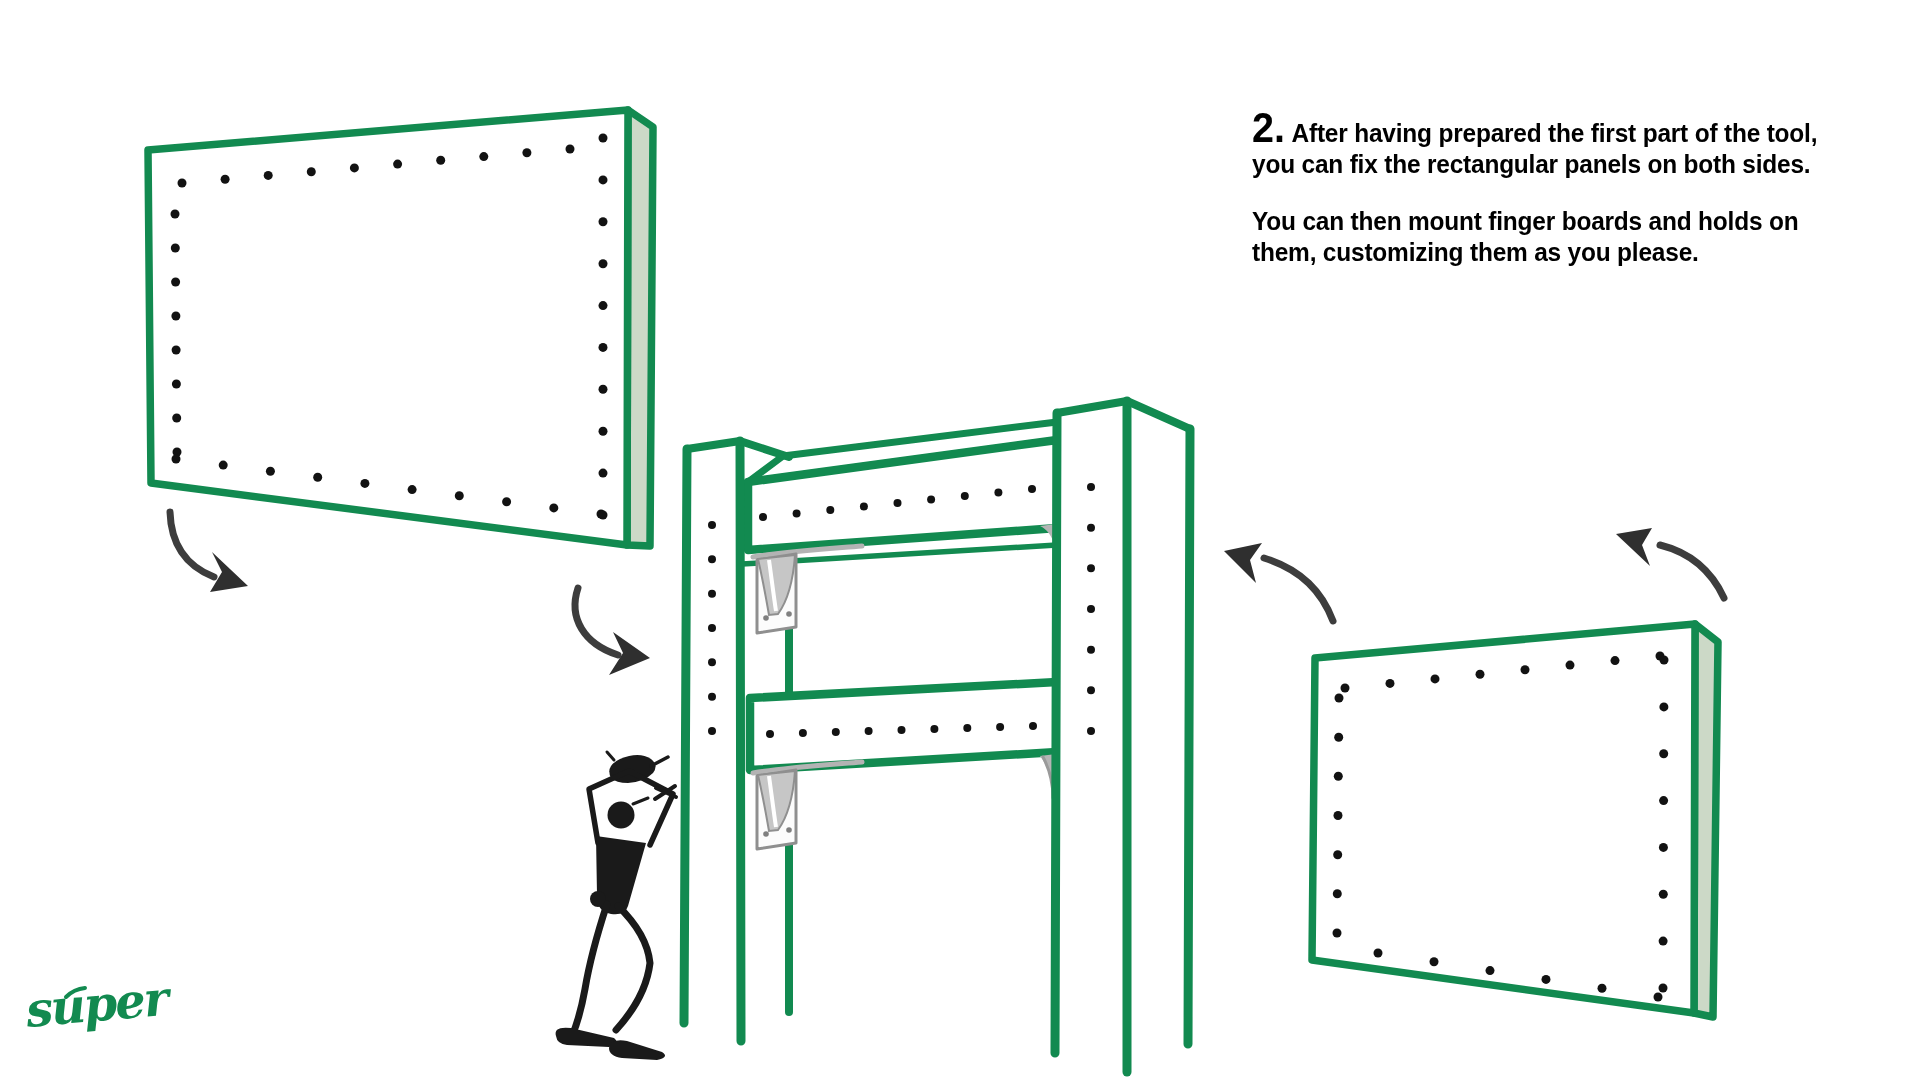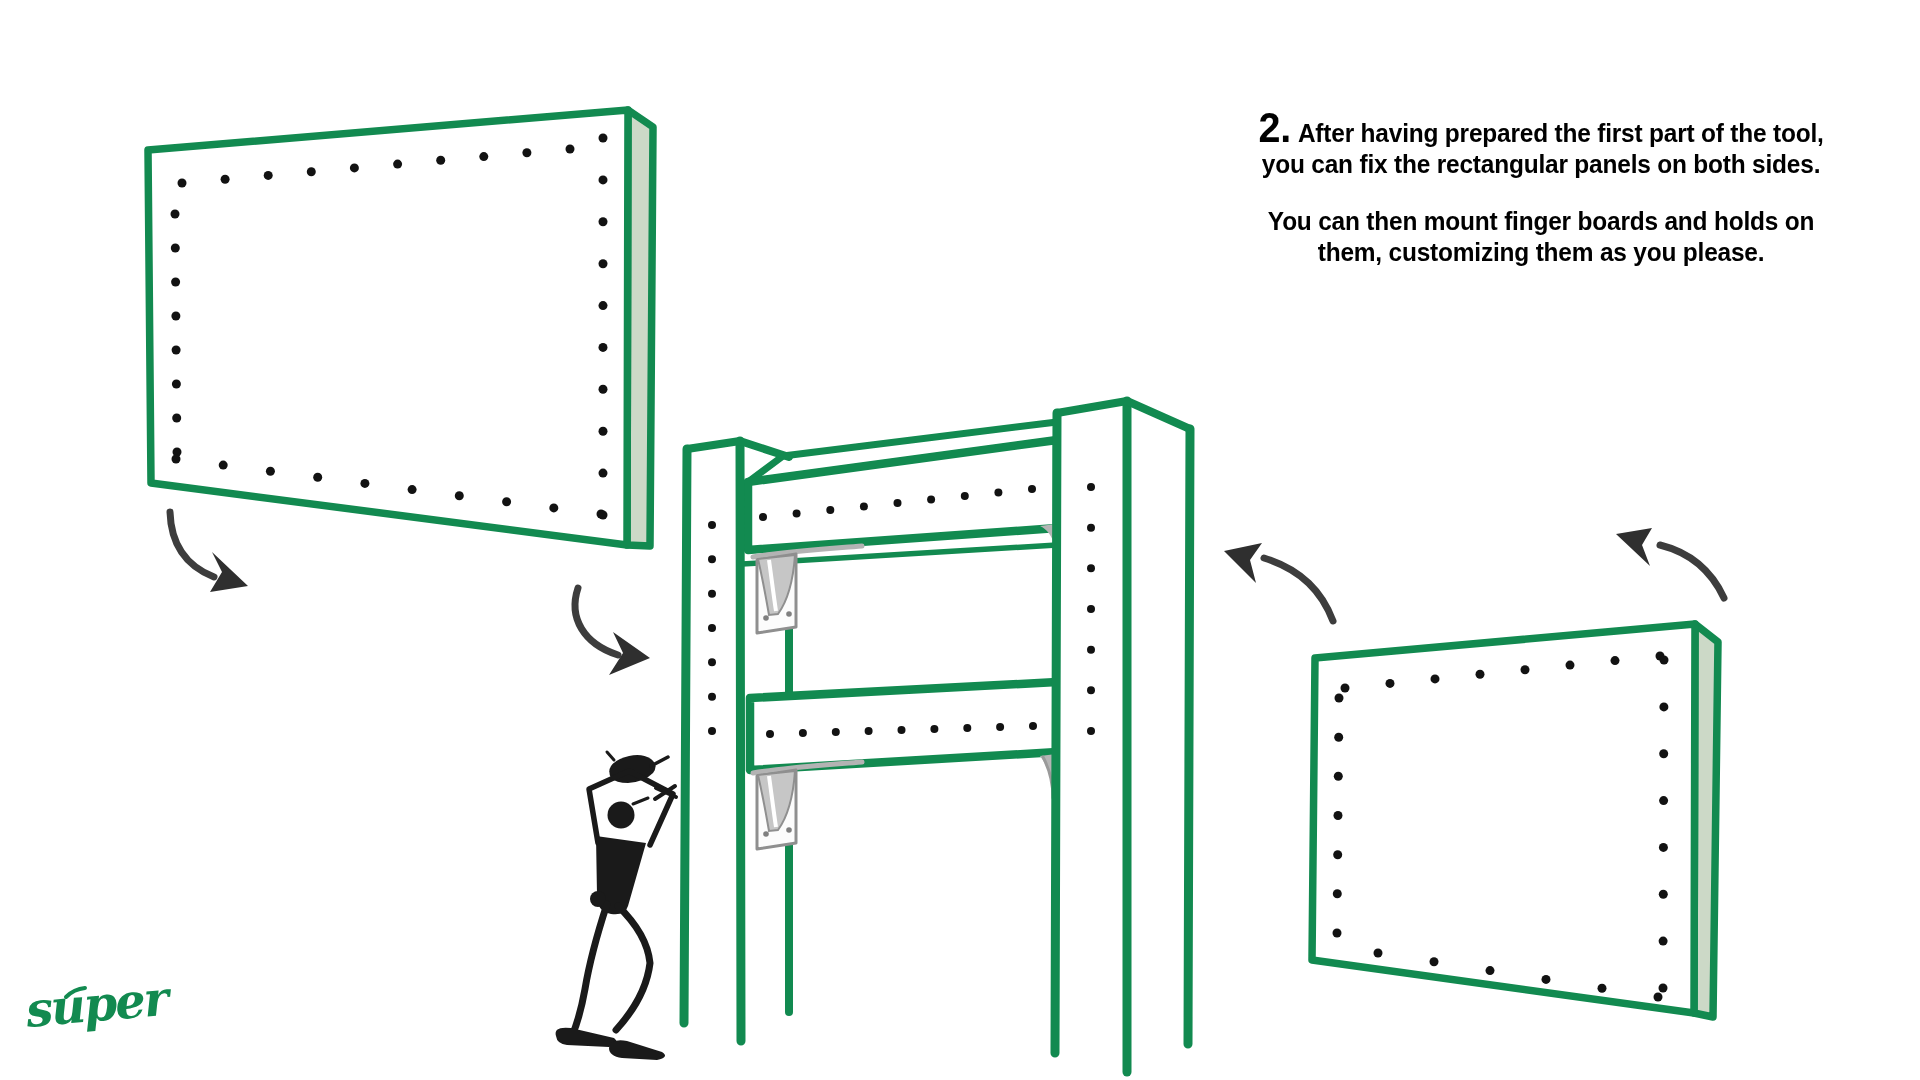--- a/index.html
+++ b/index.html
@@ -9,21 +9,21 @@
     --figure:#1a1a1a;
     --arrow:#3d3d3d;
     --hole:#121212;
     --bracket-stroke:#8f8f8f;
     --bracket-fill:#c6c6c6;
     --background:#ffffff;
   }
   html,body{margin:0;padding:0;background:#fff;}
   .stage{
     position:relative;width:1920px;height:1080px;background:var(--background);
-    overflow:hidden;font-family:"Liberation Sans",sans-serif;text-align:center;
+    overflow:hidden;font-family:"Liberation Sans",sans-serif;
   }
   .stage svg{position:absolute;left:0;top:0;}
   
   .gs{stroke:var(--green);fill:none;stroke-linecap:round;stroke-linejoin:round;}
   .gf{fill:#ffffff;stroke:var(--green);stroke-linejoin:round;}
   .sage{fill:var(--sage);stroke:var(--green);stroke-linejoin:round;}
   .hole{fill:var(--hole);}
   .arrow-tail{stroke:var(--arrow);fill:none;stroke-linecap:round;}
   .arrow-head{fill:#2f2f2f;}
   .ink-fill{fill:var(--figure);}

